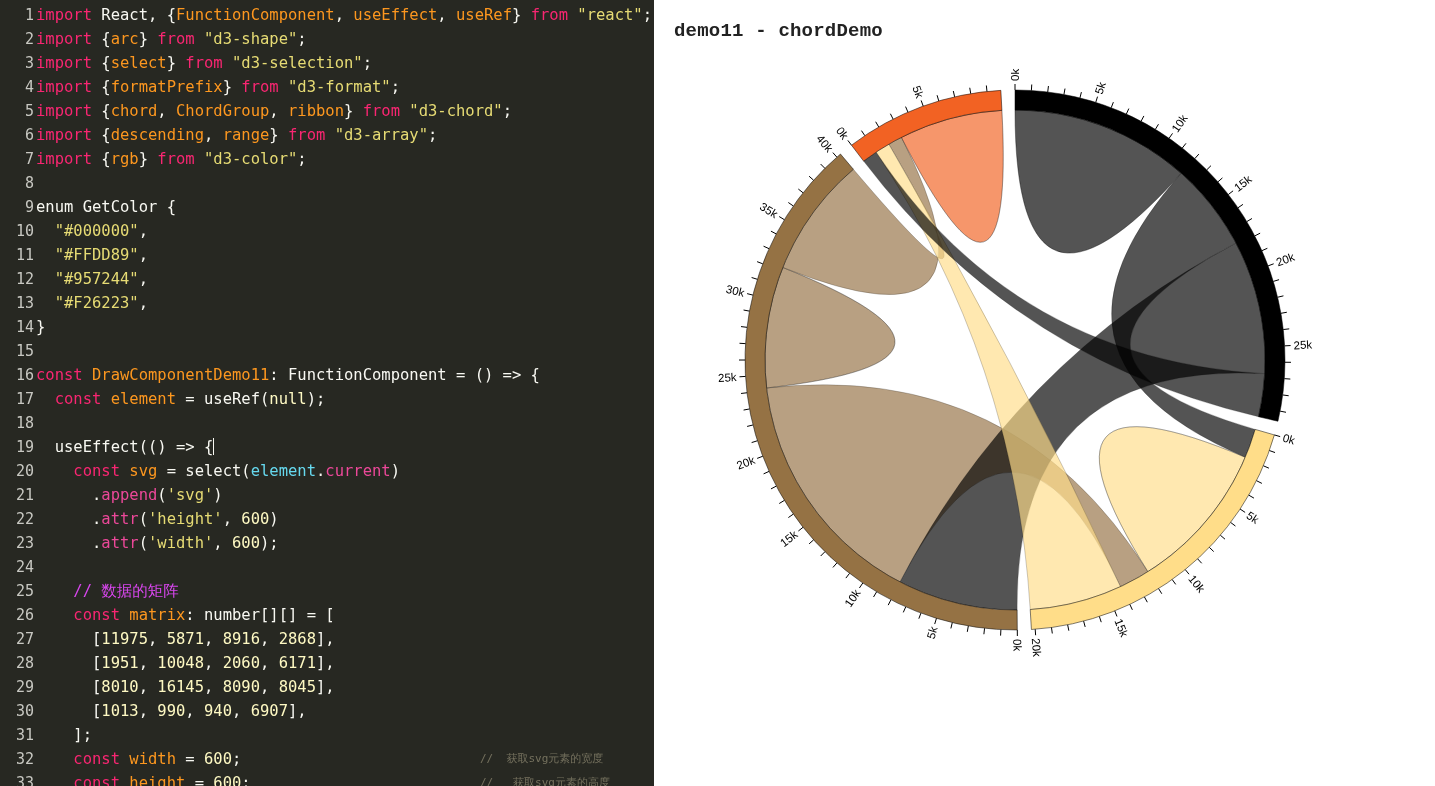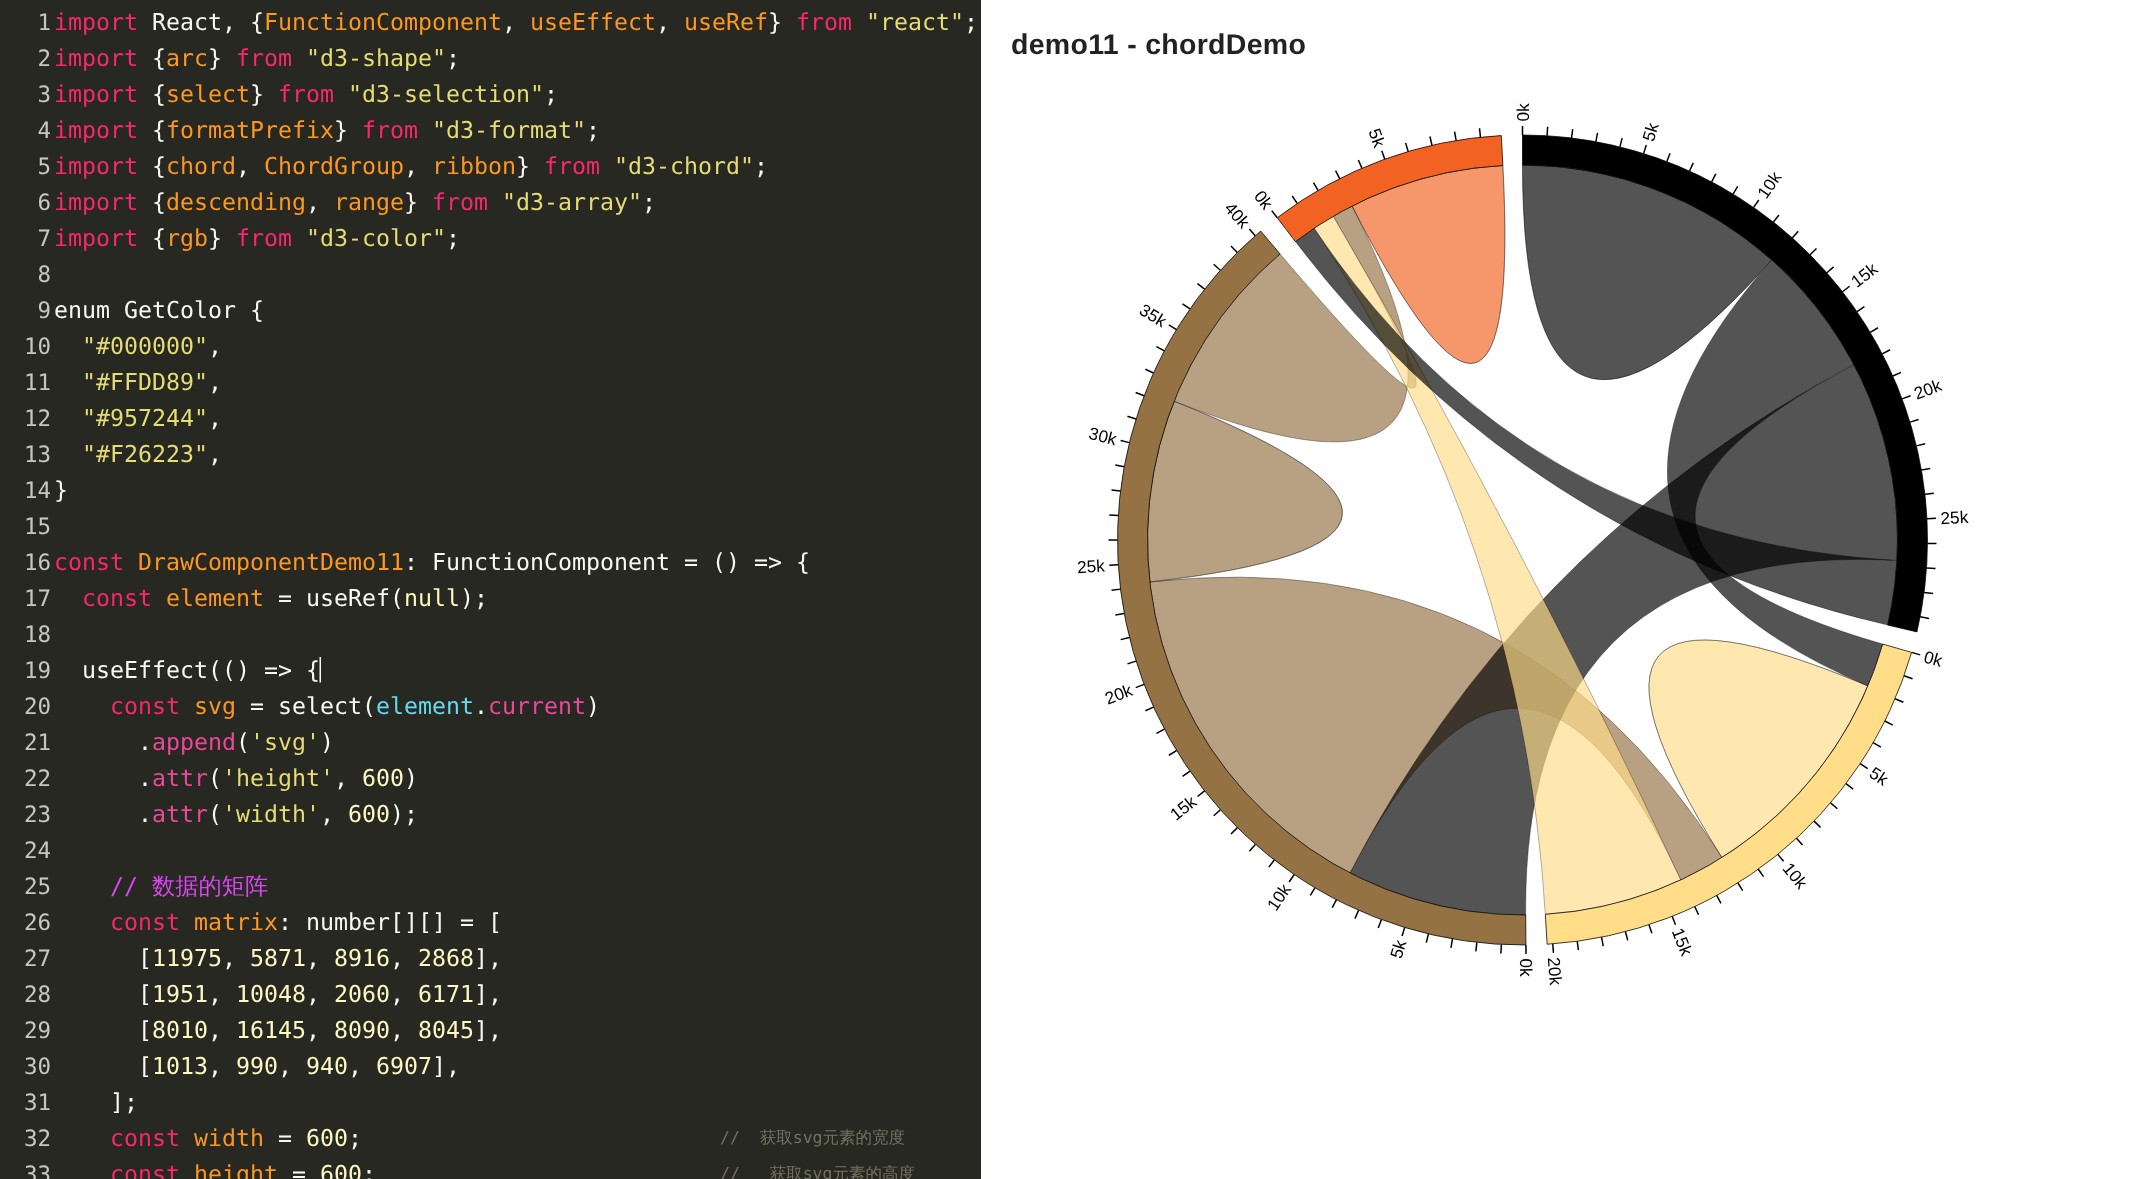--- a/index.html
+++ b/index.html
@@ -71,21 +71,21 @@
     flex: 1; height: 786px;
     background: #ffffff;
     position: relative;
   }
   #chart-title {
     position: absolute;
     left: 20px; top: 20px;
     font-size: 19px;
     font-weight: 700;
     color: #222222;
-    font-family: Liberation Sans, sans-serif;
+    font-family: Liberation Mono, monospace;
     letter-spacing: 0.2px;
   }
   #chord-svg { position: absolute; left: 0px; top: 55px; }
   .tick-line { stroke: #000; stroke-width: 1; }
   .tick-label {
     font-family: "Liberation Sans", sans-serif;
     font-size: 11.5px;
     fill: #000;
   }
   .group-arc { stroke: #000; stroke-width: 0.5; }

